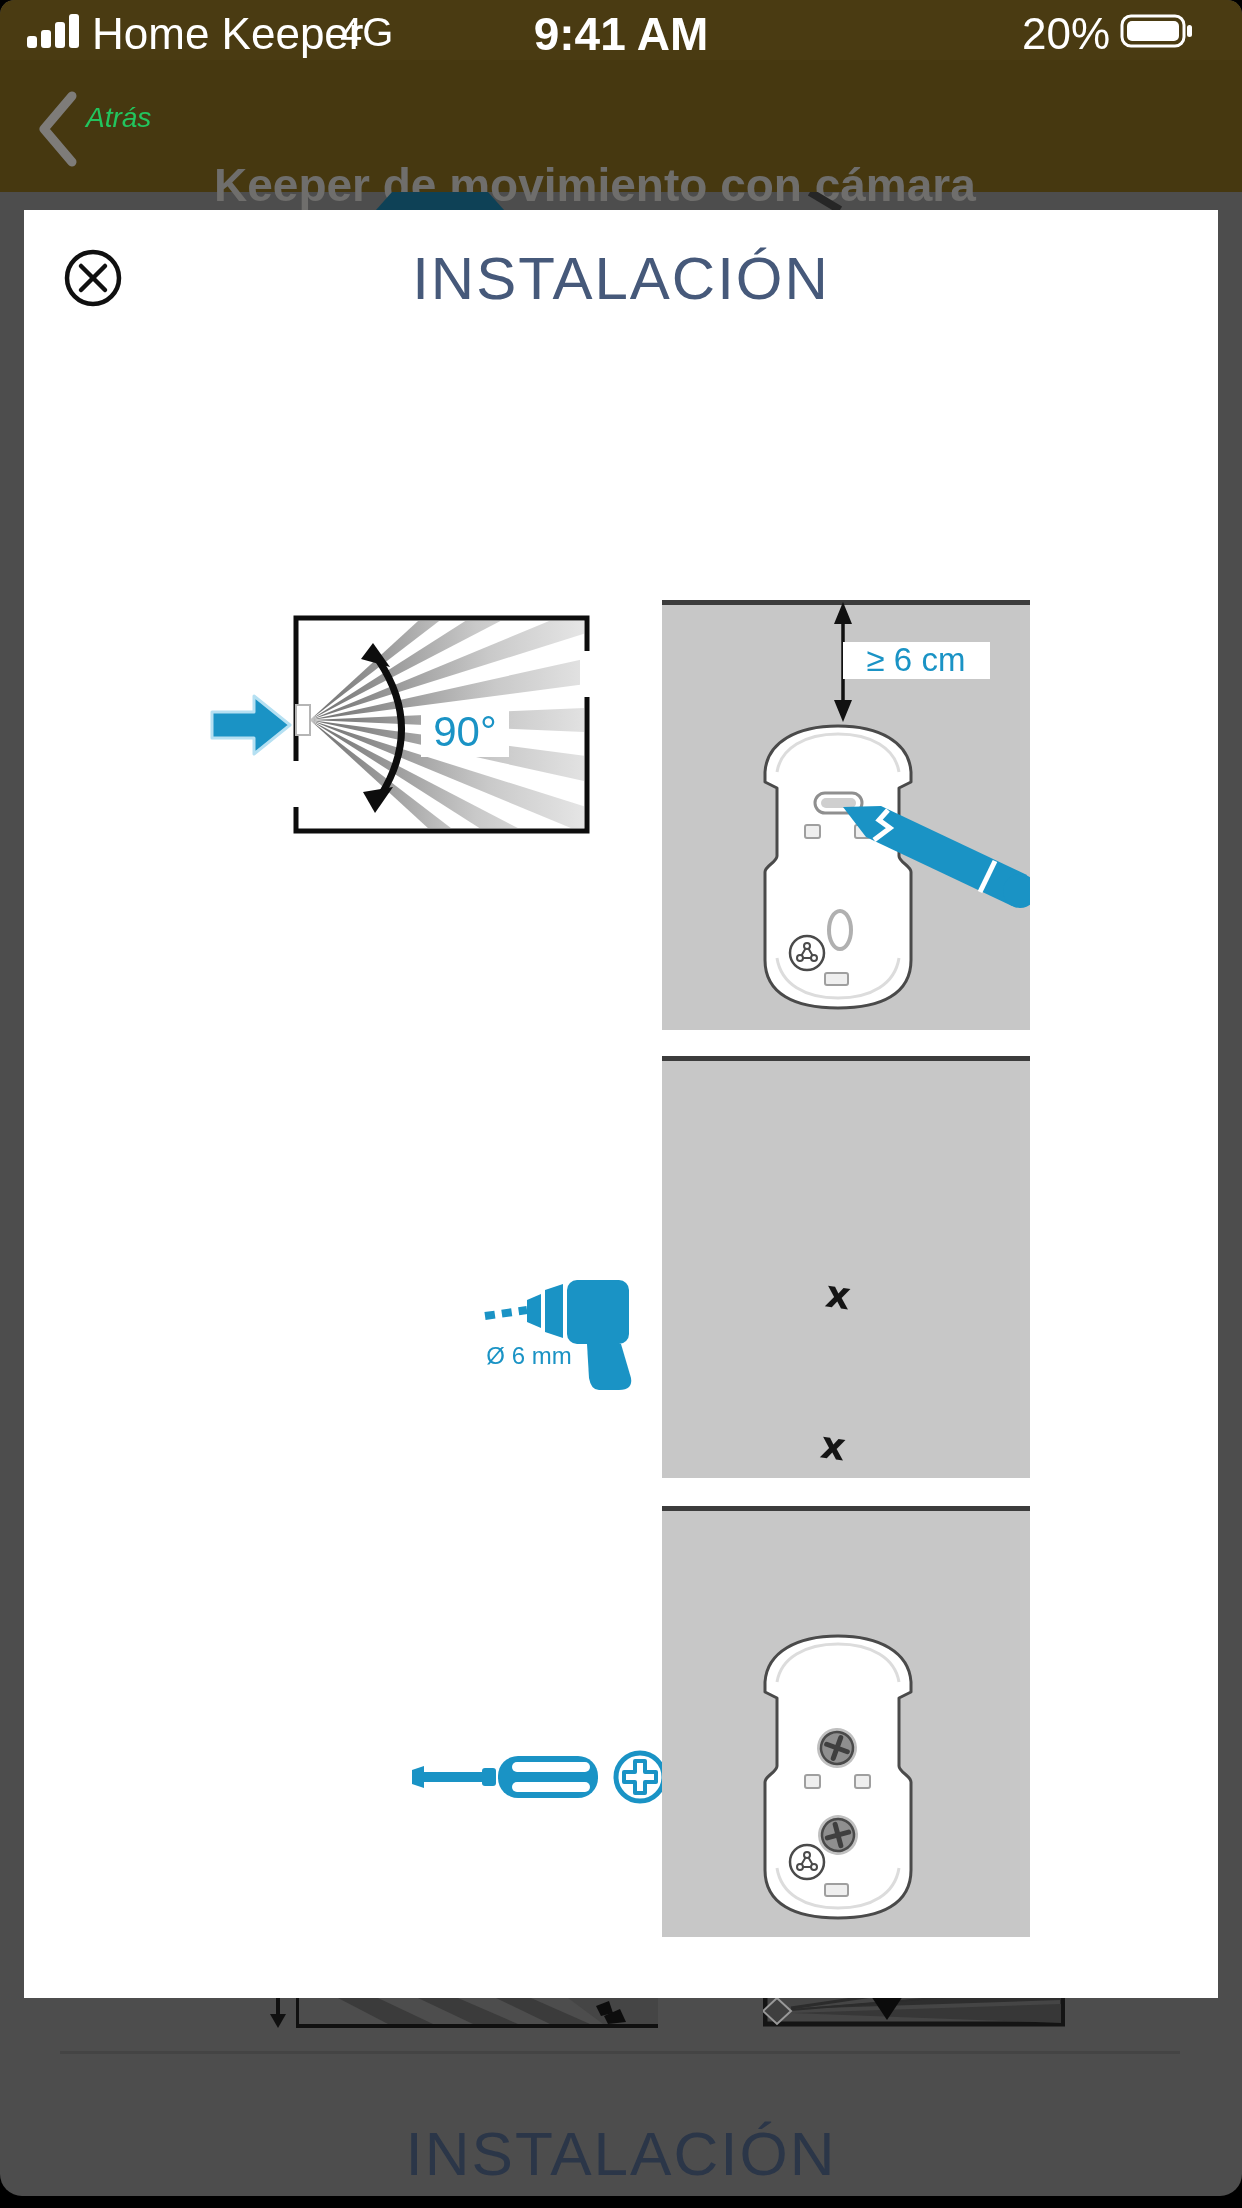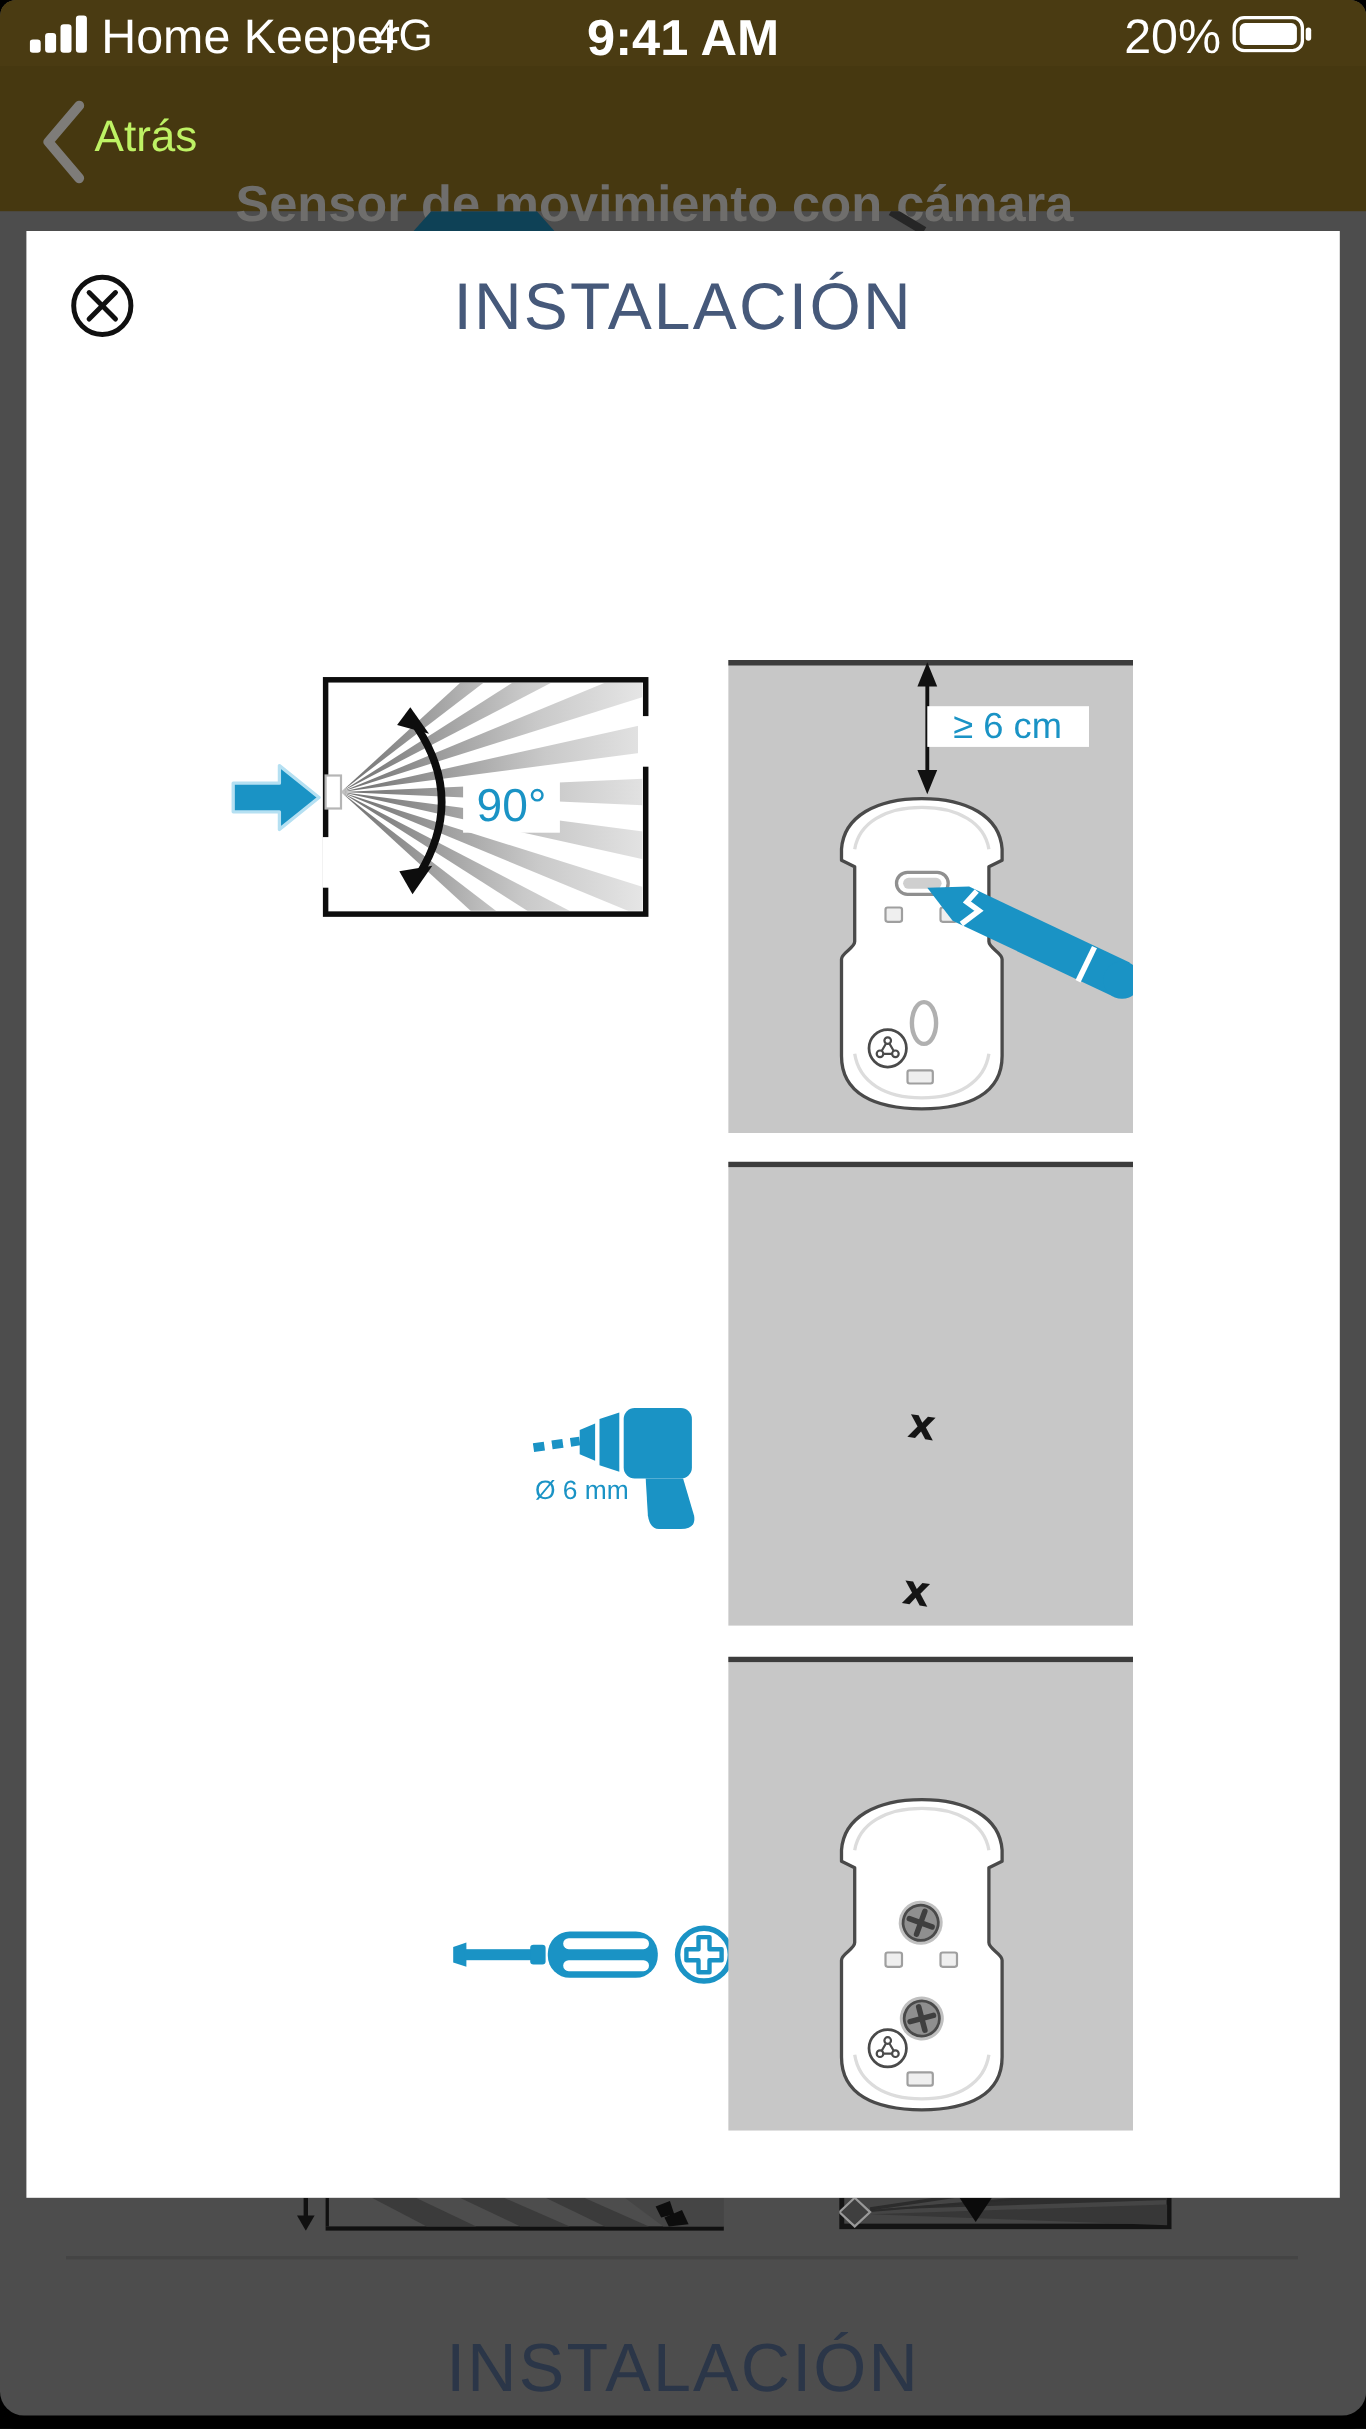--- a/index.html
+++ b/index.html
@@ -8,21 +8,21 @@
           font-family:"Liberation Sans",sans-serif;border-radius:14px;}
   .page{position:absolute;left:0;top:0;width:1242px;height:2196px;background:#4d4d4d;
         border-radius:14px 14px 22px 22px;overflow:hidden;}
   
   .statusbar{position:absolute;left:0;top:0;width:1242px;height:60px;background:#4a3b12;}
   .navbar{position:absolute;left:0;top:60px;width:1242px;height:132px;background:#463810;}
   .st-text{position:absolute;color:#fff;font-size:44px;white-space:nowrap;}
   .st-time{position:absolute;left:0;right:0;top:7px;text-align:center;color:#fff;
            font-size:46px;font-weight:600;}
   .nav-back{position:absolute;left:24px;top:16px;width:220px;height:100px;cursor:pointer;}
-  .nav-back-label{position:absolute;left:62px;top:26px;font-size:40px;color:#bef264;}
+  .nav-back-label{position:absolute;left:62px;top:26px;font-size:28px;color:#22c55e;font-style:italic;}
   .nav-title{position:absolute;left:214px;top:98px;font-size:46px;font-weight:700;color:#6f6e6c;
              white-space:nowrap;}
   
   .modal{position:absolute;left:24px;top:210px;width:1194px;height:1788px;background:#fff;}
   .modal-title{position:absolute;left:0;right:0;top:34px;text-align:center;font-size:60px;
                font-weight:300;letter-spacing:2px;color:#46597a;}
   .close-btn{position:absolute;left:40px;top:39px;width:58px;height:58px;cursor:pointer;}
   .abs{position:absolute;}
   .blue-label{position:absolute;color:#1a93c5;font-size:24px;white-space:nowrap;}
   .mark{position:absolute;font-size:38px;font-weight:700;color:#151515;
@@ -56,21 +56,21 @@
       </svg>
     </div>
 
     <div class="navbar">
       <div class="nav-back">
         <svg class="abs" style="left:12px;top:14px" width="44" height="78" viewBox="0 0 44 78">
           <polyline points="36,6 8,39 36,72" fill="none" stroke="#7e7c79" stroke-width="9" stroke-linecap="round" stroke-linejoin="round"></polyline>
         </svg>
         <span class="nav-back-label">Atrás</span>
       </div>
-      <span class="nav-title">Sensor de movimiento con cámara</span>
+      <span class="nav-title">Keeper de movimiento con cámara</span>
     </div>
 
     <svg class="abs" style="left:376px;top:192px" width="132" height="18" viewBox="0 0 132 18">
       <polygon points="16,0 112,0 128,18 0,18" fill="#0e4156"></polygon>
     </svg>
     <svg class="abs" style="left:798px;top:192px" width="52" height="18" viewBox="0 0 52 18">
       <line x1="12" y1="0" x2="42" y2="18" stroke="#262626" stroke-width="8"></line>
     </svg>
 
     <svg class="abs" style="left:268px;top:1998px" width="396" height="30" viewBox="0 0 396 30">

